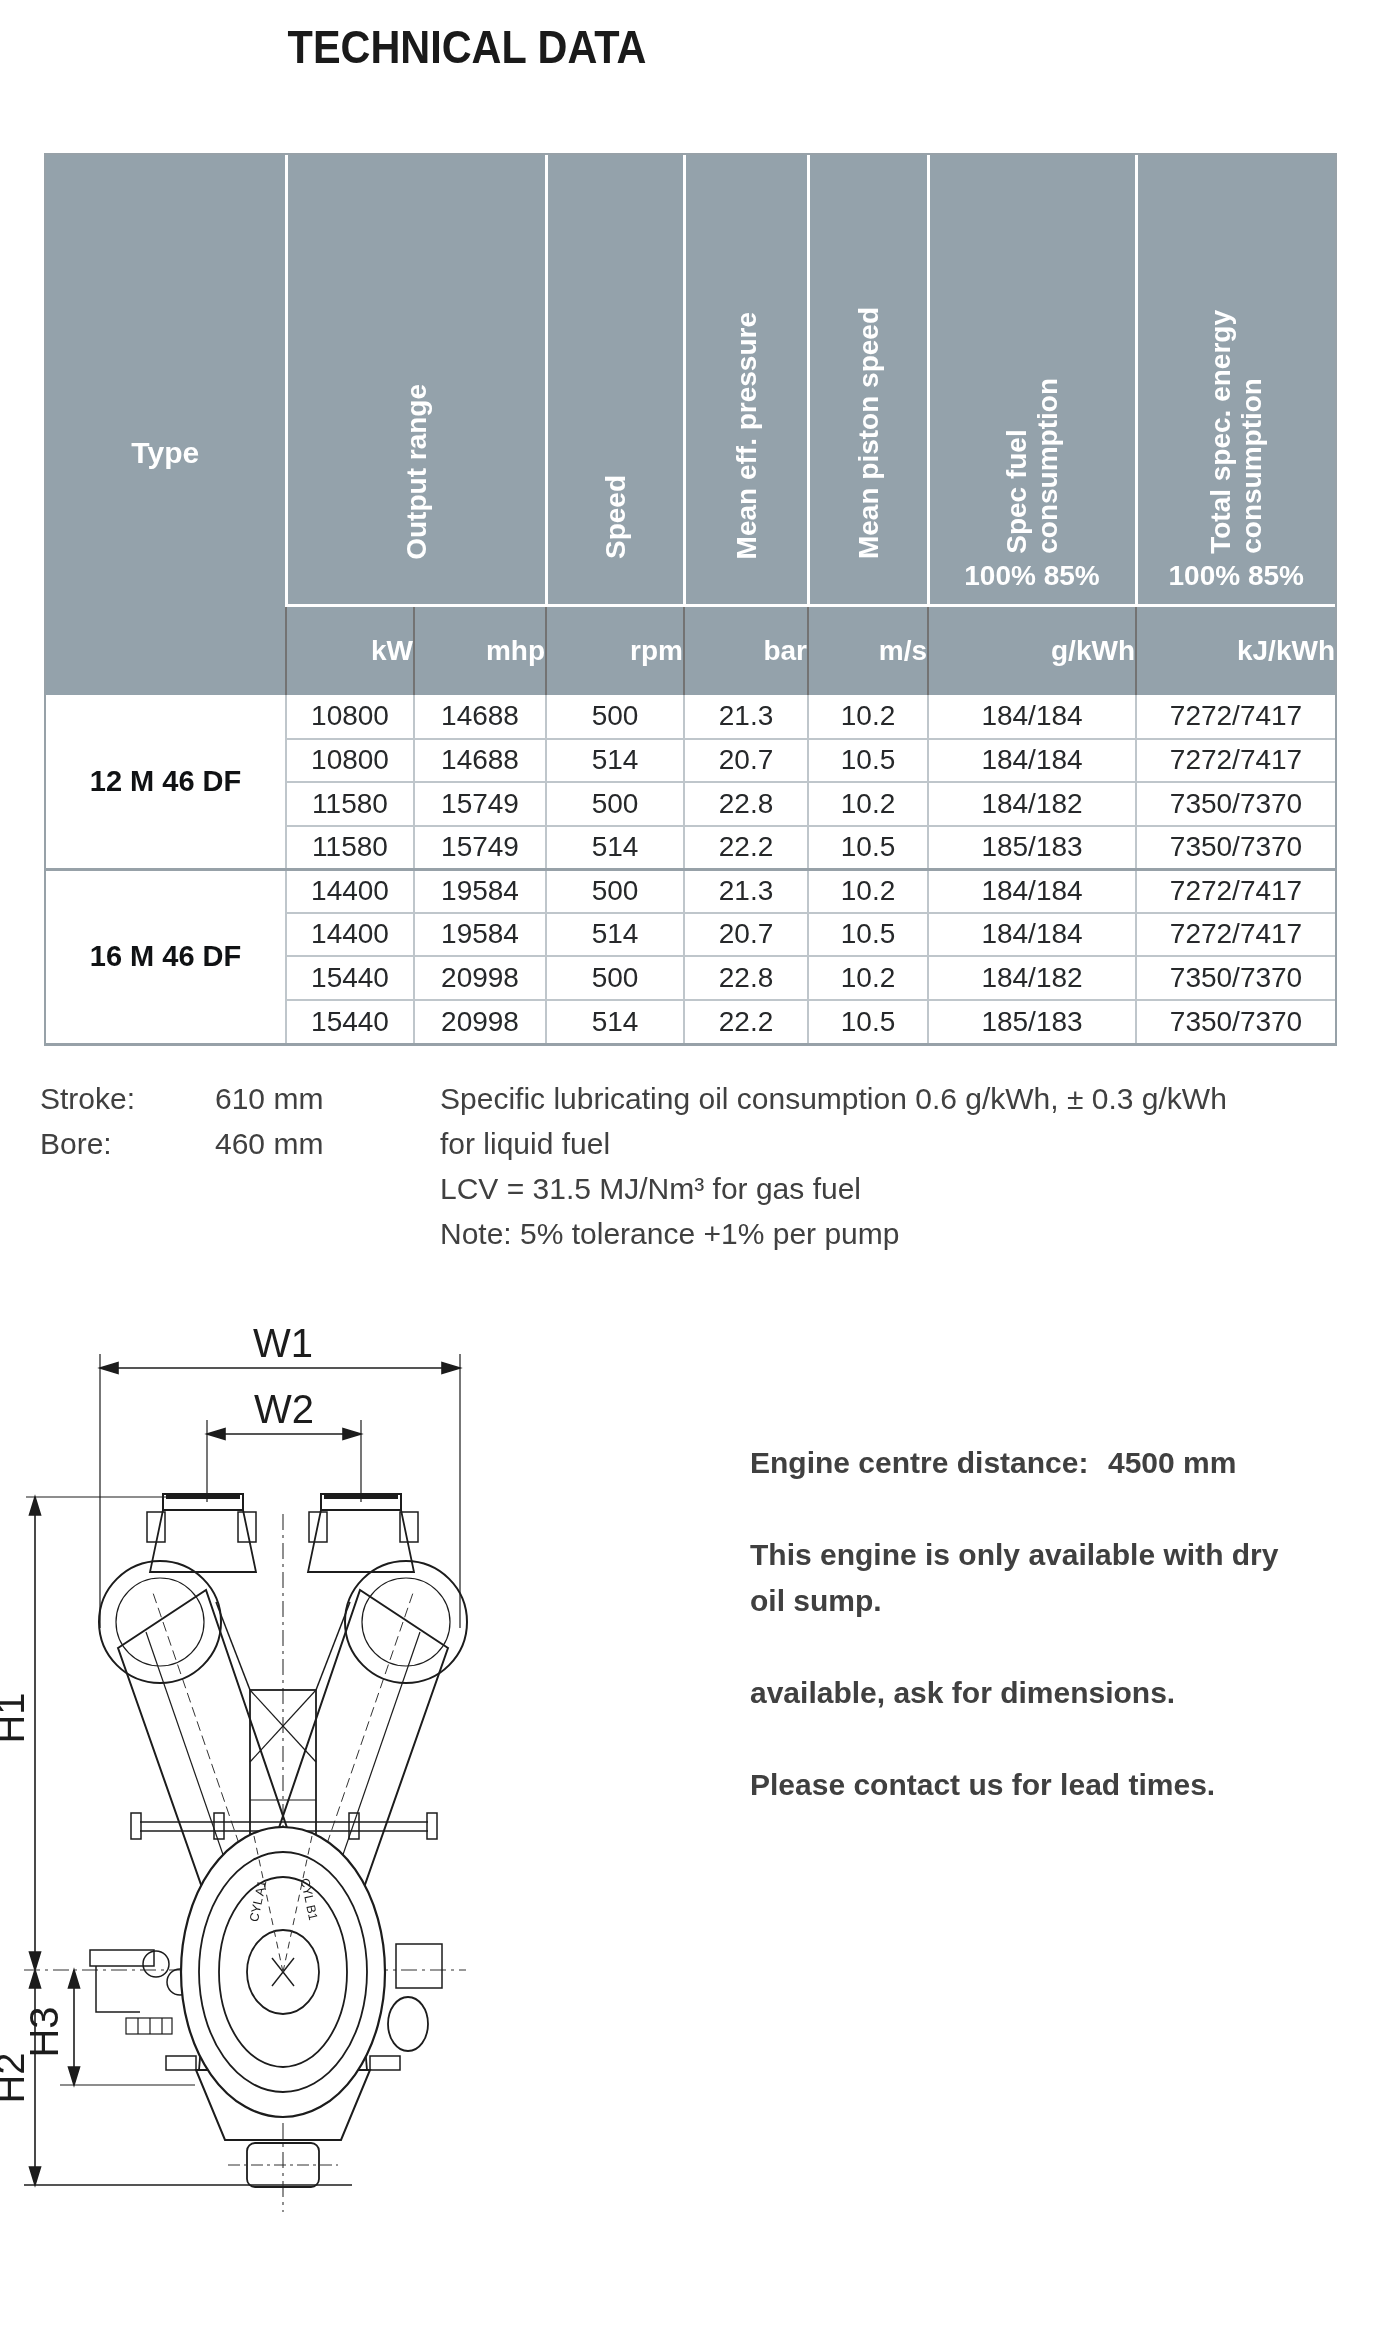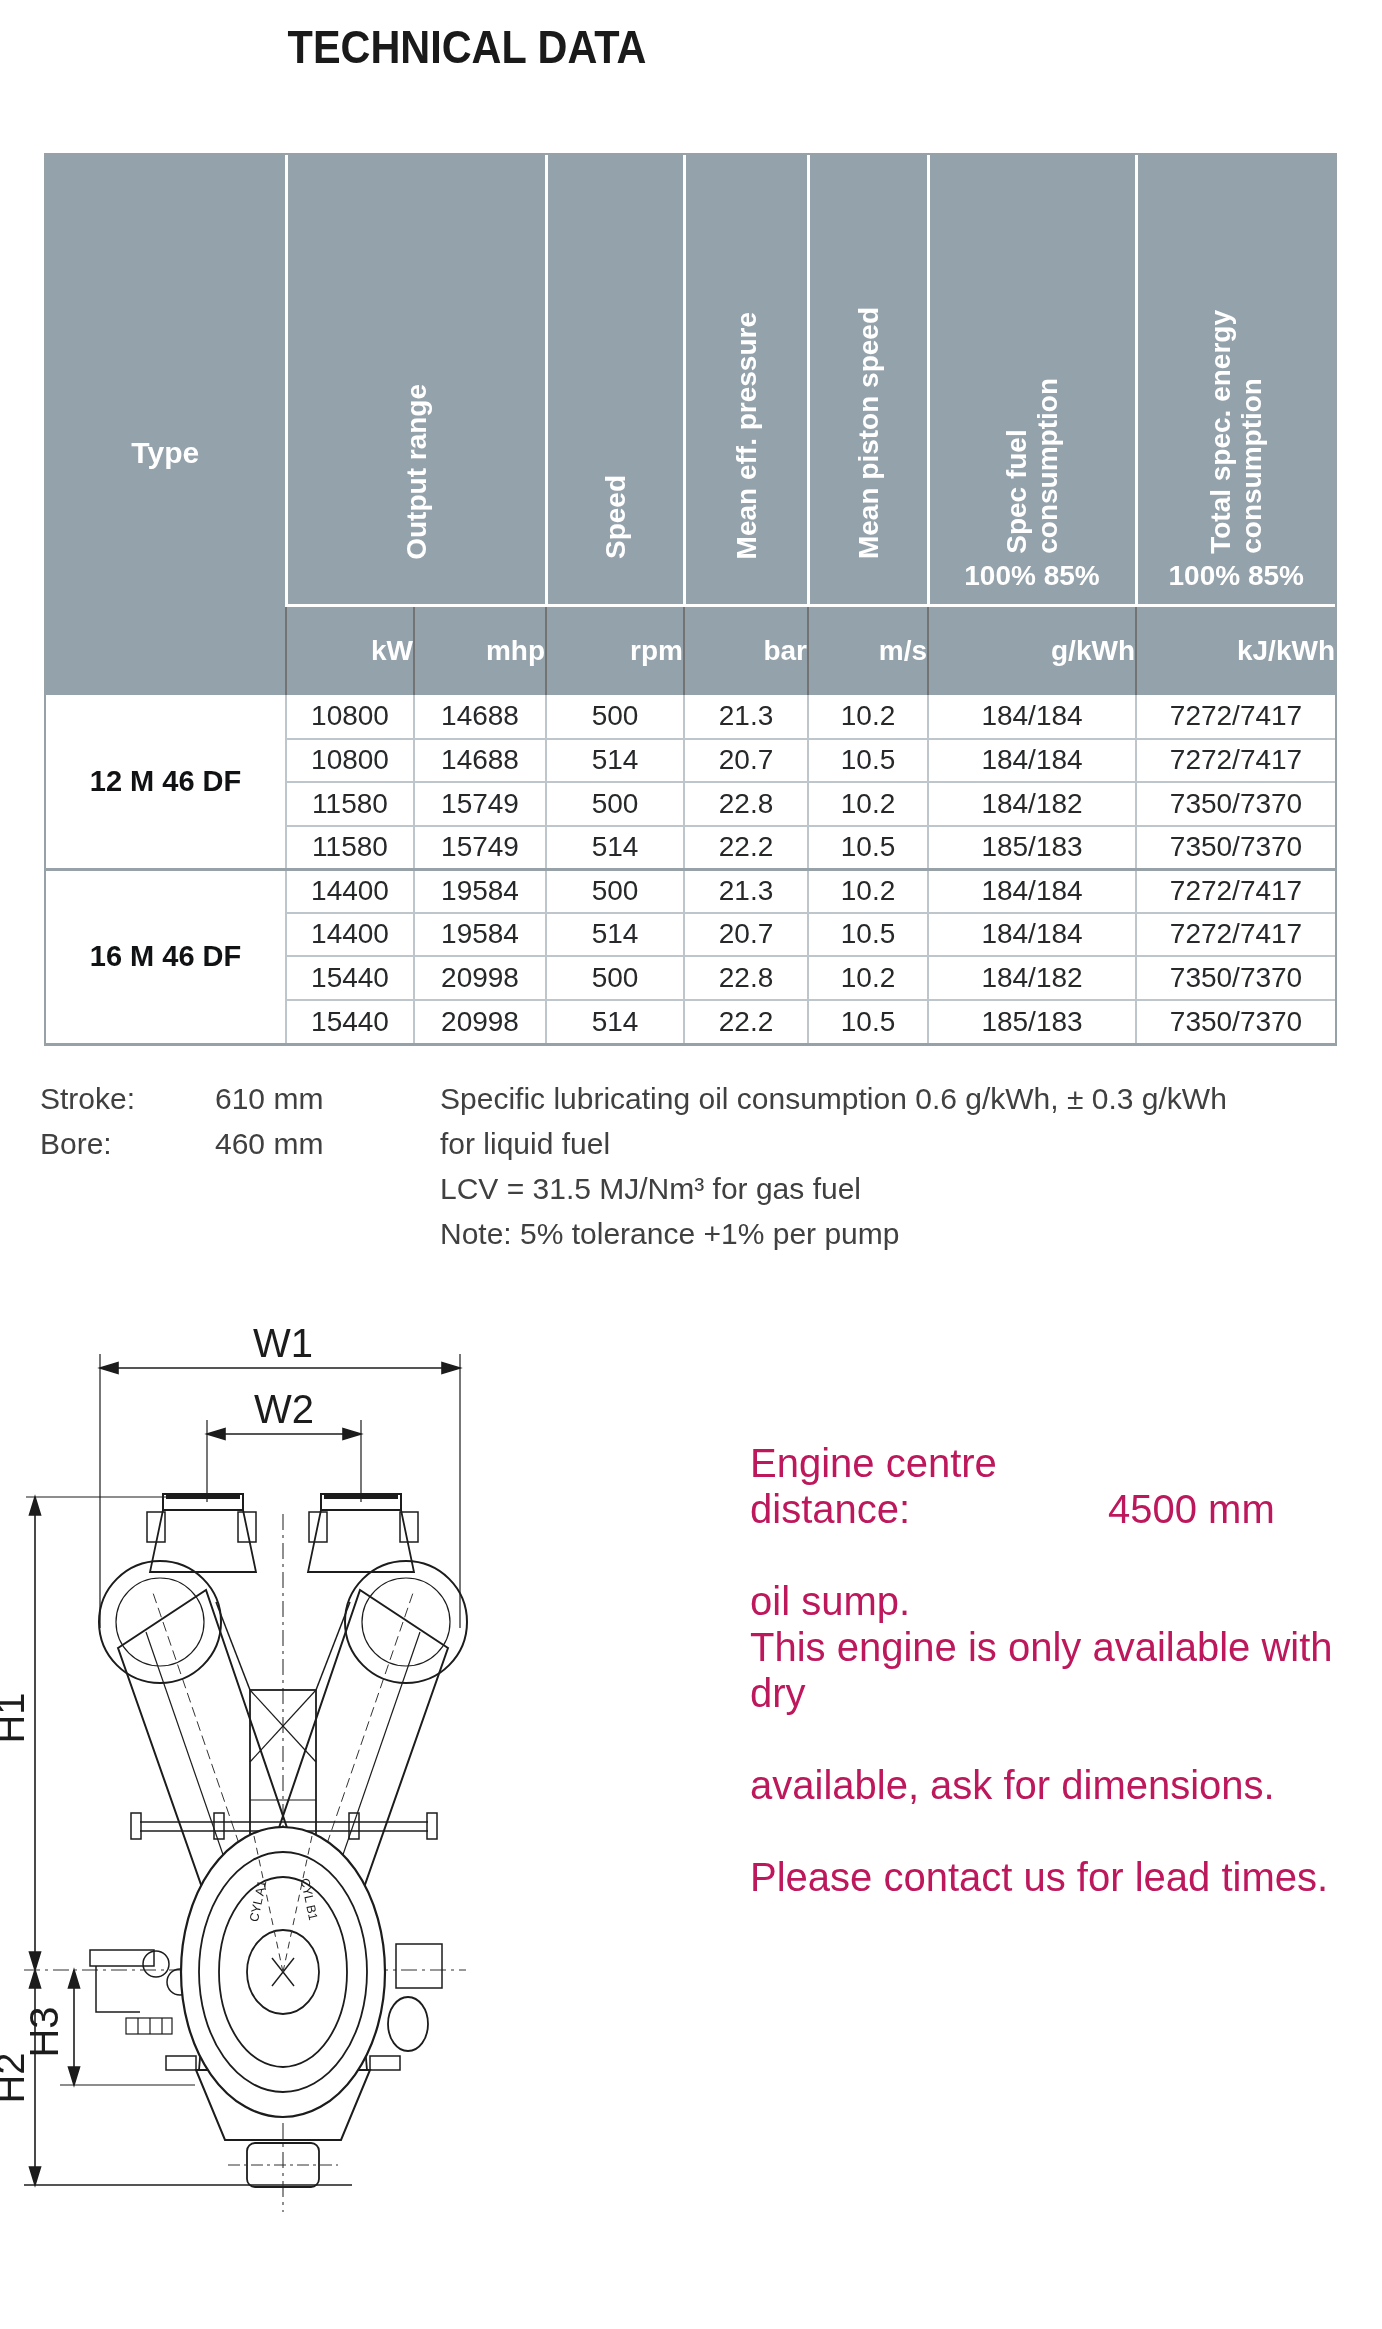--- a/index.html
+++ b/index.html
@@ -35,21 +35,21 @@
   tbody td.type-cell{border-left:none;border-top:none;font-weight:bold;font-size:29px;color:#101214;
                      vertical-align:middle;}
   tbody tr.group-start td{border-top:3px solid #97a1a8 !important;}
 
   
   .specs{position:absolute;left:40px;top:1076px;width:1300px;display:grid;
          grid-template-columns:175px 225px 1fr;font-size:30px;line-height:45px;color:#404040;}
   .specs .c3{grid-column:3;}
 
   
-  .info{position:absolute;left:750px;top:1440px;width:608px;font-size:40px;line-height:46px;color:#be185d;}
+  .info{position:absolute;left:750px;top:1440px;width:608px;font-size:30px;line-height:46px;color:#404040;font-weight:bold;}
   .info .blk{margin:0 0 46px 0;}
   .ilbl{display:inline-block;width:358px;}
 
   
   svg.drawing{position:absolute;left:0;top:1300px;}
   svg.drawing text{font-family:"Liberation Sans",sans-serif;fill:#1c1c1c;}
   .dimtxt{font-size:40px;}
   .cyltxt{font-size:12.5px;}
 </style>
 </head>
@@ -309,22 +309,22 @@
     <text class="dimtxt" transform="translate(58,2032) rotate(-90)" text-anchor="middle">H3</text>
     <text class="cyltxt" transform="translate(262,1902) rotate(-78)" text-anchor="middle">CYL A1</text>
     <text class="cyltxt" transform="translate(305,1900) rotate(78)" text-anchor="middle">CYL B1</text>
   </svg>
 
   <div class="info">
     <div class="blk">
       <span class="ilbl">Engine centre distance:</span><span>4500 mm</span>
     </div>
     <div class="blk">
+      <div>This engine is only available with dry</div>
       <div>oil sump.</div>
-      <div>This engine is only available with dry</div>
     </div>
     <div class="blk">
       <div>available, ask for dimensions.</div>
     </div>
     <div class="blk">
       <div>Please contact us for lead times.</div>
     </div>
   </div>
 
 </div>

